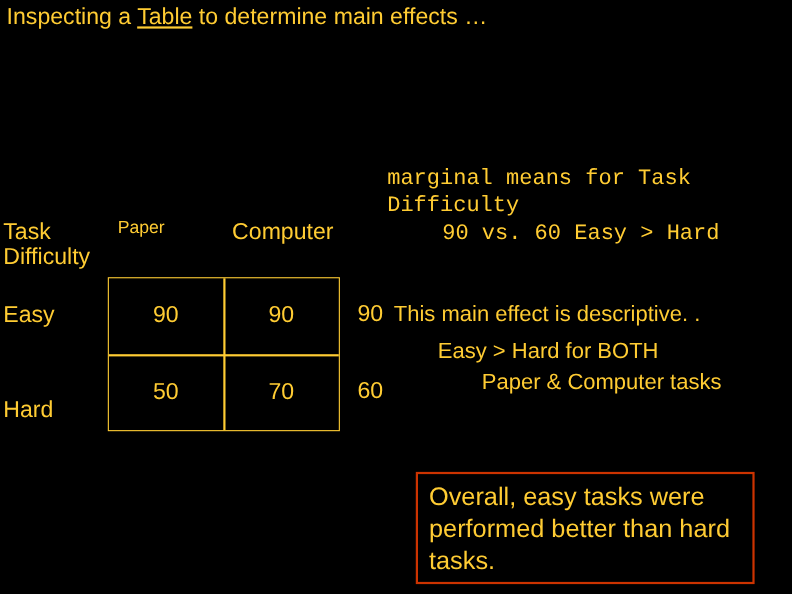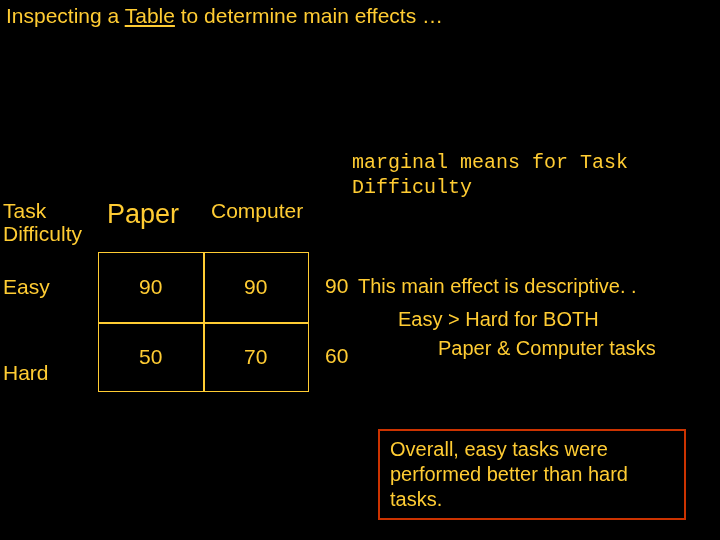--- a/index.html
+++ b/index.html
@@ -47,21 +47,21 @@
     position: absolute;
     top: 173px;
     left: 120px;
     font-size: 21px;
     color: #ffcc33;
   }
   .paper {
     position: absolute;
     top: 199px;
     left: 107px;
-    font-size: 27px;
+    font-size: 16px;
   }
   .computer {
     position: absolute;
     top: 199px;
     left: 211px;
     font-size: 21px;
   }
   .task-difficulty {
     position: absolute;
     top: 199px;
@@ -154,36 +154,37 @@
   }
 
   
   .conclusion {
     position: absolute;
     top: 429px;
     left: 378px;
     width: 284px;
     border: 2px solid #cc3300;
     padding: 6px 10px;
-    font-size: 20px;
+    font-size: 23px;
     color: #ffcc33;
     line-height: 1.25;
   }
 </style>
 </head>
 <body>
 
 <div class="slide">
 
   <div class="title">
     <span>Inspecting a </span><u>Table</u><span> to determine main effects …</span>
   </div>
 
   <div class="marginal">
     <div>marginal means for Task Difficulty</div>
+    <div class="line2">90 vs. 60     Easy &gt; Hard</div>
   </div>
 
   <div class="paper">Paper</div>
   <div class="computer">Computer</div>
   <div class="task-difficulty">
     <span>Task</span><br>
     <span>Difficulty</span>
   </div>
 
   <div class="easy-label">Easy</div>

